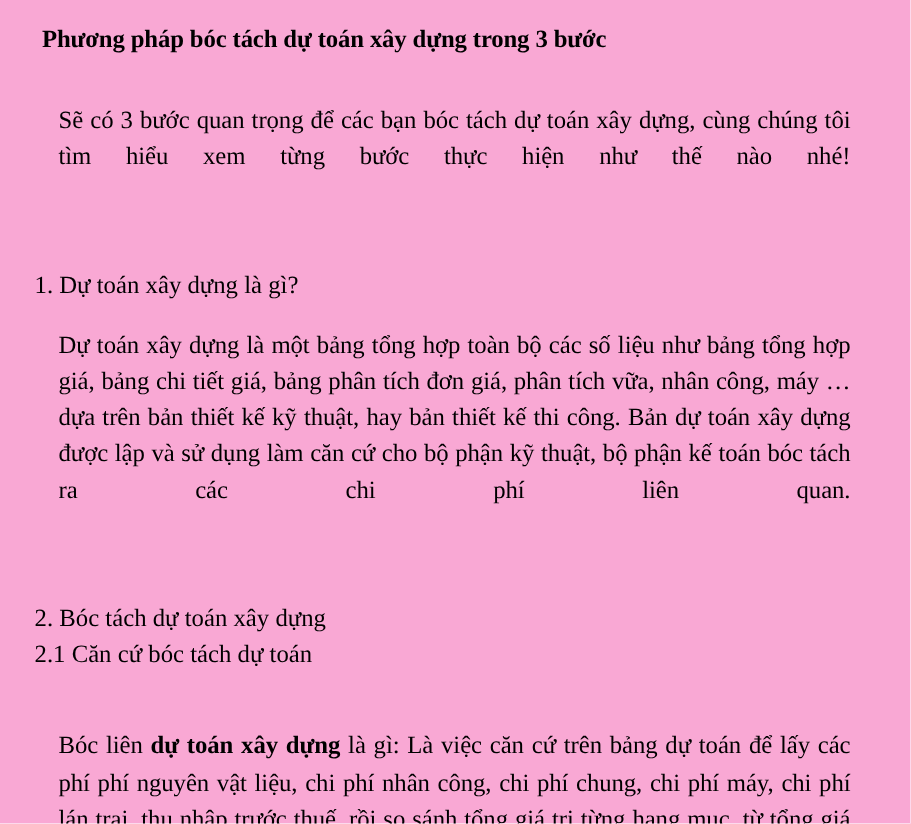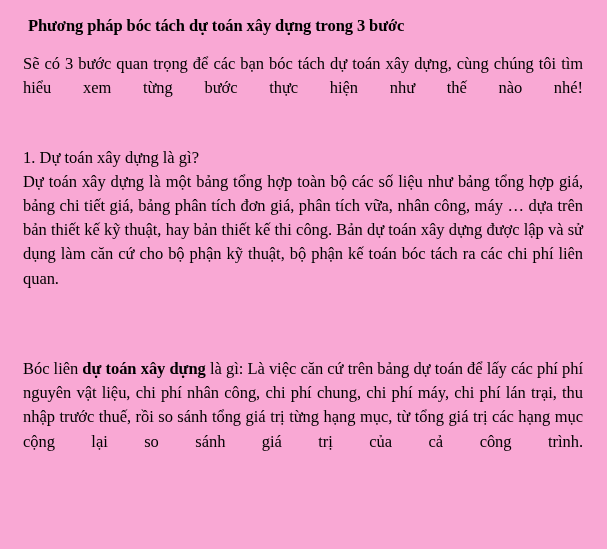--- a/index.html
+++ b/index.html
@@ -29,21 +29,21 @@
     line-height: 24px;
     margin: 0 0 0 5px;
     letter-spacing: -0.1px;
     white-space: nowrap;
   }
   .spacer-sm { height: 14px; }
   .spacer-blank { height: 21px; }
   p.para {
     font-size: 16.5px;
     line-height: 24.2px;
-    margin: 0;
+    margin: 16px;
     text-align: justify;
     text-justify: inter-word;
     letter-spacing: -0.05px;
   }
   p.para.last-justify::after {
     content: "";
     display: inline-block;
     width: 100%;
   }
   .b { font-weight: bold; }
@@ -68,20 +68,22 @@
   <p class="para last-justify">Sẽ có 3 bước quan trọng để các bạn bóc tách dự toán xây dựng, cùng chúng tôi tìm hiểu xem từng bước thực hiện như thế nào nhé!</p>
 
   <div class="spacer-blank"></div>
 
   <p class="heading-line">1. Dự toán xây dựng là gì?</p>
 
   <p class="para last-justify">Dự toán xây dựng là một bảng tổng hợp toàn bộ các số liệu như  bảng tổng hợp giá, bảng chi tiết giá, bảng phân tích đơn giá, phân tích vữa, nhân công, máy … dựa trên bản thiết kế kỹ thuật, hay bản thiết kế thi công. Bản dự toán xây dựng được lập và sử dụng làm căn cứ cho bộ phận kỹ thuật, bộ phận kế toán bóc tách ra các chi phí liên quan.</p>
 
   <div class="spacer-blank"></div>
 
+  <p class="heading-line">2. Bóc tách dự toán xây dựng</p>
 
+  <p class="heading-line">2.1 Căn cứ bóc tách dự toán</p>
 
 
   <div class="spacer-blank"></div>
 
   <p class="para last-justify"><span>Bóc liên </span><span class="b">dự toán xây dựng</span><span> là gì: Là việc căn cứ trên bảng dự toán để lấy các  phí phí nguyên vật liệu, chi phí nhân công, chi phí chung, chi phí máy, chi phí lán trại, thu nhập trước thuế, rồi so sánh tổng giá trị từng hạng mục, từ tổng giá trị các hạng mục cộng lại so sánh giá trị của cả công trình.</span></p>
 
 </div>
 
 </body></html>

